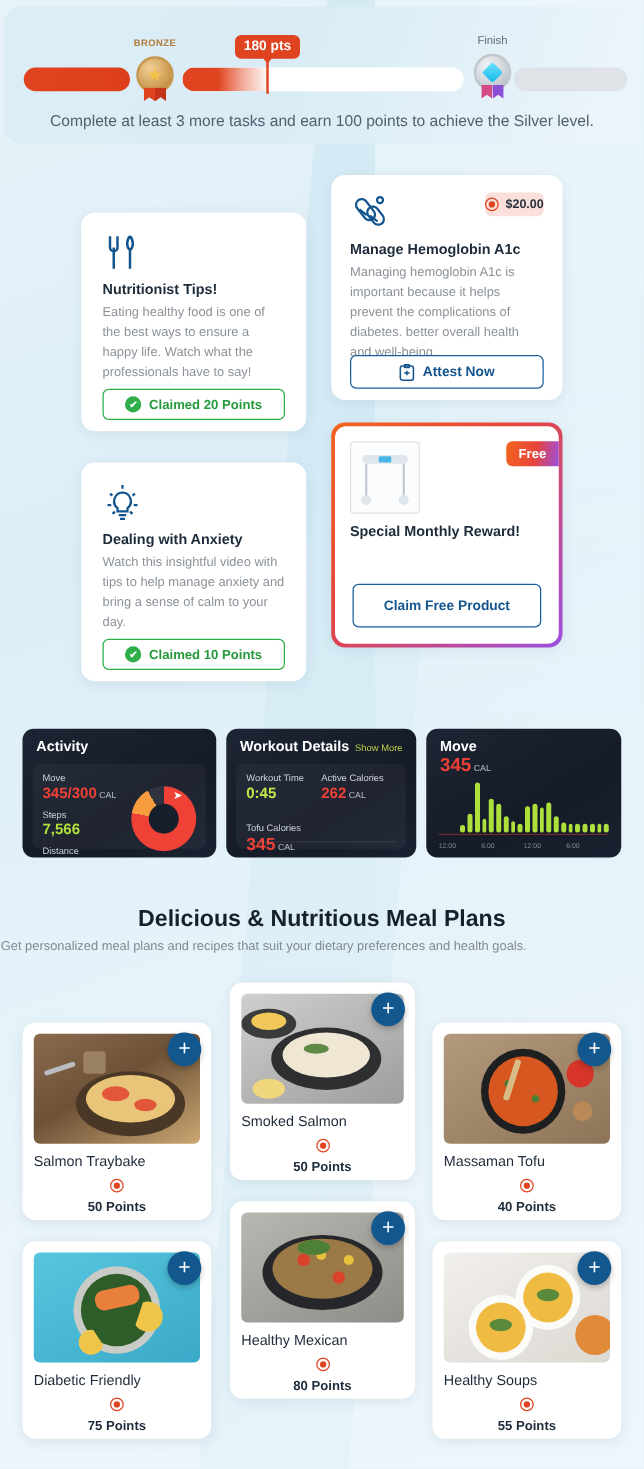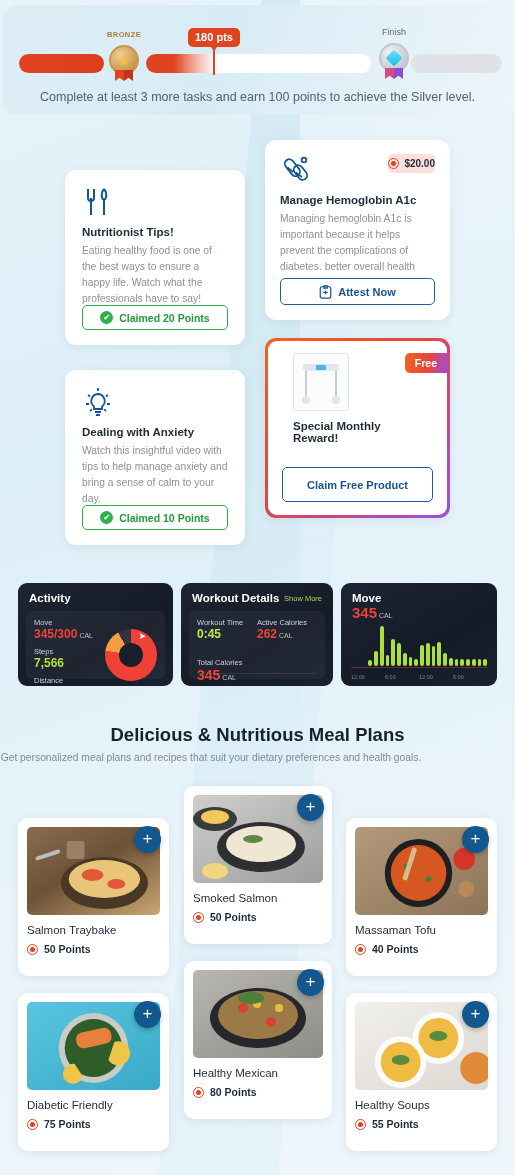--- a/index.html
+++ b/index.html
@@ -99,26 +99,26 @@
   
   .card { background: #fff; border-radius: 11px; position: absolute; box-shadow: 0 2px 9px rgba(100,130,150,.13); }
   .card-title { font-size: 11.5px; font-weight: bold; color: #1d2b3a; }
   .card-desc { font-size: 10.3px; color: #8b9299; line-height: 1.55; margin-top: 5px; }
 
   .c-nutri { left: 65px; top: 170px; width: 180px; height: 175px; padding: 16px 17px; }
   .c-anx   { left: 65px; top: 370px; width: 180px; height: 175px; padding: 16px 17px; }
   .c-a1c   { left: 265px; top: 140px; width: 185px; height: 180px; padding: 14px 15px; }
   .c-rew   { left: 265px; top: 338px; width: 185px; height: 180px; padding: 3px;
              background: linear-gradient(135deg,#f2651f,#e8443b 40%,#9b4fe0 100%); }
-  .c-rew-in { background:#fff; border-radius: 9px; width: 100%; height: 100%; padding: 12px 25px; position: relative; }
+  .c-rew-in { background:#fff; border-radius: 9px; width: 100%; height: 100%; padding: 12px 12px; position: relative; }
 
   .icon-box { height: 34px; margin-bottom: 6px; }
 
   .btn {
-    position: absolute; left: 17px; right: 17px; bottom: 15px; height: 25px;
+    position: absolute; left: 17px; right: 17px; bottom: 9px; height: 25px;
     border-radius: 5px; font-size: 10.5px; font-weight: bold;
     display: flex; align-items: center; justify-content: center; gap: 6px;
     background: #fff;
   }
   .btn-claimed { border: 1.3px solid #2fae4a; color: #249a3c; }
   .btn-blue { border: 1.3px solid #1c5f9e; color: #14558f; left: 15px; right: 15px; height: 27px; font-size: 11px; }
   .btn-rew { border: 1.3px solid #1c5f9e; color: #14558f; left: 14px; right: 14px; bottom: 13px; height: 35px; font-size: 11px; }
   .chk {
     width: 13px; height: 13px; border-radius: 50%; background: #2fae4a; color: #fff;
     font-size: 8px; display: flex; align-items: center; justify-content: center;
@@ -186,21 +186,21 @@
 
   
   .mp-title { position: absolute; left: 0; top: 724px; width: 515px; text-align: center;
               font-size: 18.5px; font-weight: bold; color: #17212c; }
   .mp-sub { position: absolute; left: 0; top: 752px; width: 422px; text-align: center;
             font-size: 10.3px; color: #828a92; }
 
   .meal { position: absolute; background: #fff; border-radius: 10px; box-shadow: 0 2px 9px rgba(100,130,150,.14); padding: 9px 9px 0; }
   .meal-img { border-radius: 5px; overflow: hidden; position: relative; }
   .meal-name { font-size: 11.5px; color: #1d2b3a; margin-top: 9px; }
-  .meal-pts { font-size: 10.5px; font-weight: bold; color: #1d2b3a; margin-top: 7px; display: flex; align-items: center; gap: 6px; }
+  .meal-pts { font-size: 10.5px; font-weight: bold; color: #1d2b3a; margin-top: 7px; display: flex; align-items: center; gap: 6px; flex-direction: column; }
   .plus {
     position: absolute; width: 27px; height: 27px; border-radius: 50%;
     background: #13578f; color: #fff; font-size: 17px; line-height: 25px; text-align: center;
     box-shadow: 0 2px 5px rgba(0,0,0,.25); z-index: 4;
   }
 
   .m1 { left: 18px; top: 818px; width: 151px; height: 158px; }
   .m2 { left: 184px; top: 786px; width: 148px; height: 158px; }
   .m3 { left: 346px; top: 818px; width: 151px; height: 158px; }
   .m4 { left: 18px; top: 993px; width: 151px; height: 158px; }
@@ -354,21 +354,21 @@
         </div>
         <div style="flex:1">
           <div class="m-lbl">Active Calories</div>
           <div class="m-val red">
             <span>262</span><small>CAL</small>
           </div>
         </div>
       </div>
       <div class="w-div"></div>
       <div style="margin-top:16px">
-        <div class="m-lbl">Total Calories</div>
+        <div class="m-lbl">Tofu Calories</div>
         <div class="m-val red" style="font-size:14px">
           <span>345</span><small>CAL</small>
         </div>
       </div>
     </div>
   </div>
 
   <div class="w w3">
     <div class="w-title">Move</div>
     <div class="m-val red" style="font-size:15px">

